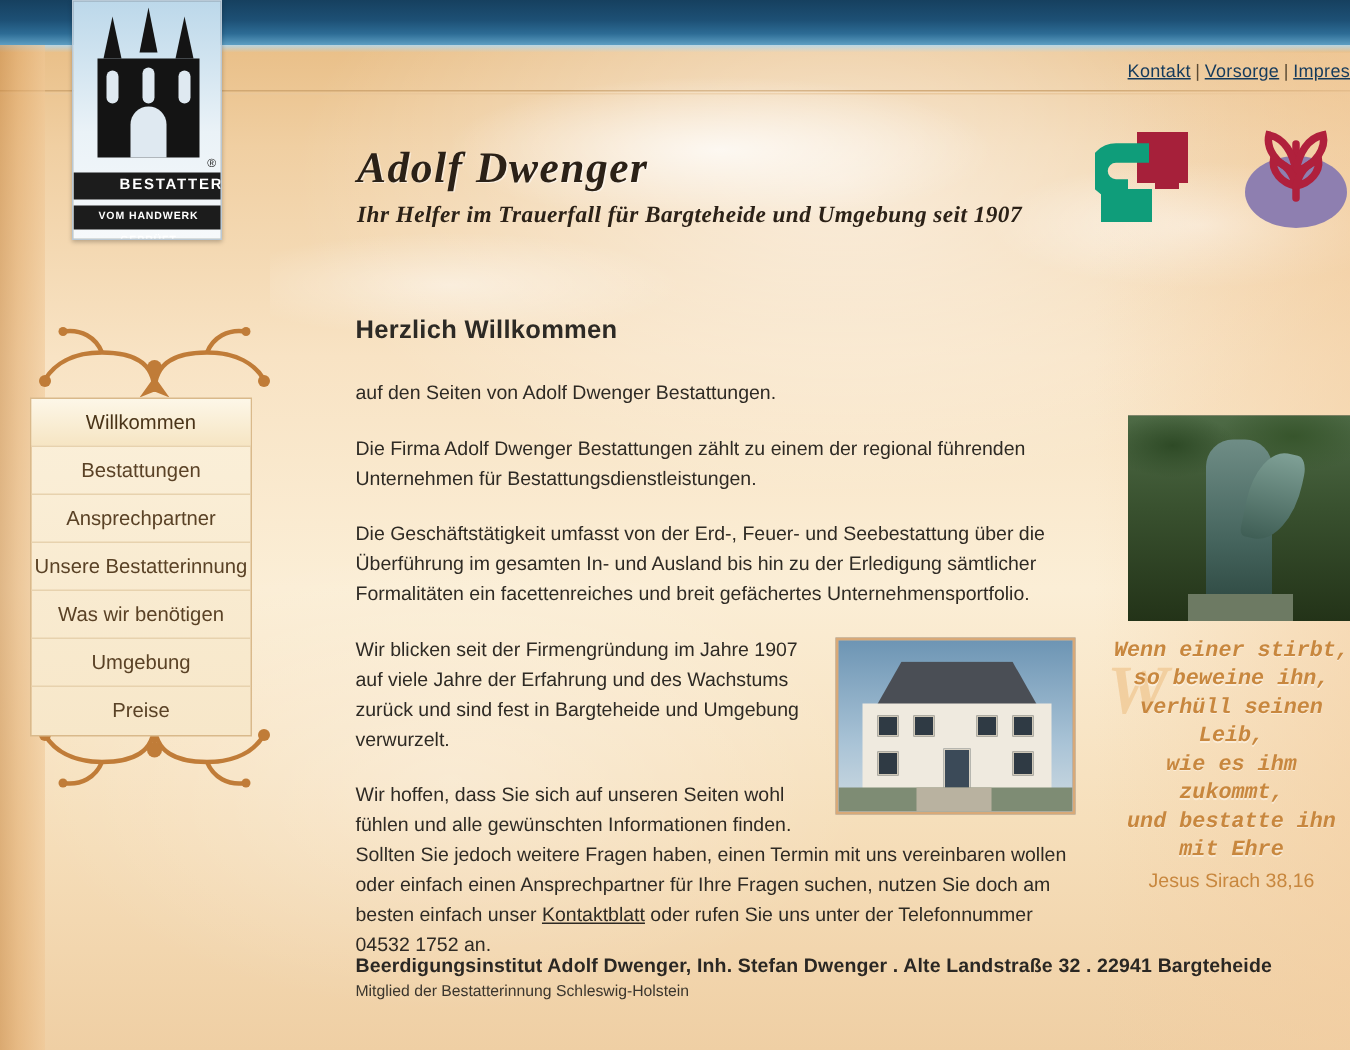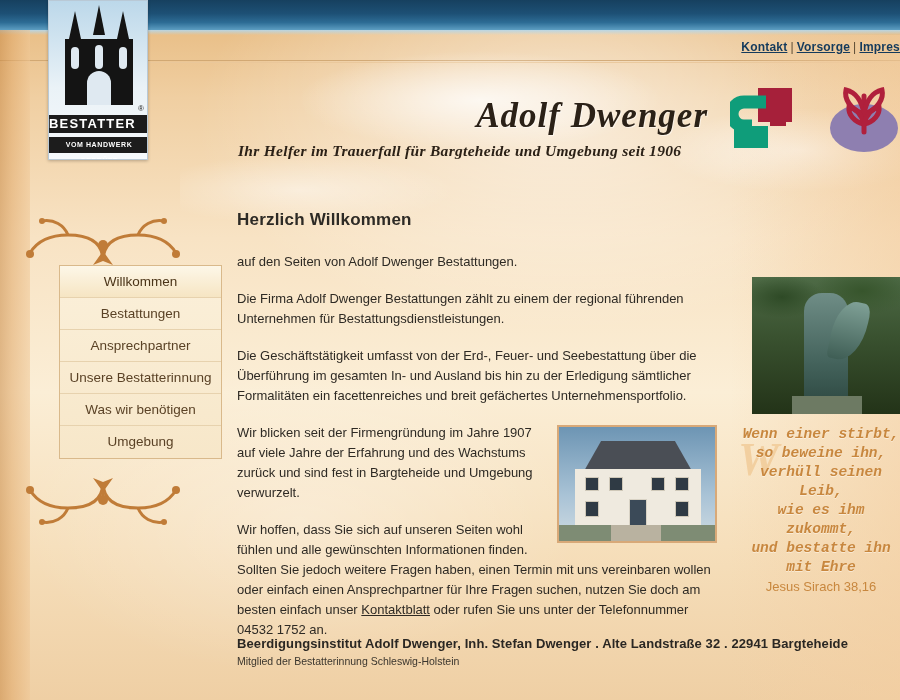--- a/index.html
+++ b/index.html
@@ -52,74 +52,72 @@
       radial-gradient(ellipse 220px 50px at 120px 150px, rgba(255,255,255,.45), rgba(255,255,255,0) 70%);
     pointer-events: none;
   }
 
   
   #toplinks {
     position: absolute; right: 0px; top: 40px;
     font-size: 12px; color: #1b3b5a; letter-spacing: .2px;
     white-space: nowrap;
   }
-  #toplinks a { color: #143a5c; text-decoration: underline; font-weight: bold; }
+  #toplinks a { color: #143a5c; text-decoration: underline; }
   #toplinks .sep { color: #5a4a33; padding: 0 3px; text-decoration: none; }
 
   
   #logo {
     position: absolute; left: 48px; top: 0px; width: 100px; height: 160px;
     background: linear-gradient(180deg,#eef4f8 0%, #dfeaf2 60%, #cfdfea 100%);
     border: 1px solid #b9c9d6;
     box-shadow: 0 1px 3px rgba(0,0,0,.25);
     overflow: hidden;
   }
   #logo .sky { position:absolute; inset:0; background: linear-gradient(180deg,#bcd8ea,#eaf2f7 55%, #f6f9fb); }
   #logo svg { position: absolute; left: 6px; top: 4px; }
   #logo .band {
     position: absolute; left: 0; bottom: 26px; width: 100px; height: 18px;
-    background: #1c1c1c; color: #fff; font-size: 13px; letter-spacing: 1.2px;
-    text-align: left; line-height: 18px; font-weight: bold;
+    background: #1c1c1c; color: #fff; font-size: 10px; letter-spacing: 1.2px;
+    text-align: right; line-height: 18px; font-weight: bold;
   }
   #logo .band2 {
     position: absolute; left: 0; bottom: 6px; width: 100px; height: 16px;
     background: #1c1c1c; color: #fff; font-size: 7px; letter-spacing: .6px;
     text-align: center; line-height: 16px; font-weight: bold;
   }
   #logo .reg { position:absolute; right:3px; bottom:46px; font-size:8px; color:#222; }
 
   
   #brand {
     position: absolute; left: 238px; top: 96px; width: 470px;
   }
   #brand .name {
     font-family: "Liberation Serif", serif;
     font-style: italic; font-weight: bold;
-    font-size: 35px; color: #2b2117;
+    font-size: 29px; color: #2b2117;
     letter-spacing: 1px;
     text-shadow: 1px 1px 0 rgba(255,255,255,.5);
-    text-align: right;
   }
   #brand .tagline {
     font-family: "Liberation Serif", serif;
     font-style: italic; font-weight: bold;
     font-size: 15.5px; color: #2b2117; margin-top: 6px;
     letter-spacing: .3px;
   }
 
   
   #partner1 { position: absolute; left: 730px; top: 86px; width: 70px; height: 66px; }
   #partner2 { position: absolute; left: 828px; top: 84px; width: 72px; height: 70px; }
 
   
   #sidebar {
-    position: absolute; left: 20px; top: 265px; width: 163px;
+    position: absolute; left: 20px; top: 265px; width: 148px;
     background: linear-gradient(180deg,#fbf0da,#f7e7c9);
     border: 1px solid #d9b98b;
-    margin-left: 39px;
   }
   .nav-item {
     height: 32px; line-height: 32px; text-align: center;
     font-size: 13.5px; color: #5a4226;
     border-bottom: 1px solid #e7d2ae;
     cursor: pointer;
   }
   .nav-item:last-child { border-bottom: none; }
   .nav-item.active {
     background: linear-gradient(180deg,#fdf7e8,#f6e5c3);
@@ -235,21 +233,21 @@
         <path d="M32 100 L32 78 a12 12 0 0 1 24 0 L56 100 Z"></path>
       </g>
     </svg>
     <div class="reg">®</div>
     <div class="band">BESTATTER</div>
     <div class="band2">VOM HANDWERK GEPRÜFT</div>
   </div>
 
   <div id="brand">
     <div class="name">Adolf Dwenger</div>
-    <div class="tagline">Ihr Helfer im Trauerfall für Bargteheide und Umgebung seit 1906</div>
+    <div class="tagline">Ihr Helfer im Trauerfall für Bargteheide und Umgebung seit 1907</div>
   </div>
 
   <svg id="partner1" viewBox="0 0 70 66">
     <rect x="28" y="2" width="34" height="34" fill="#a6203a"></rect>
     <path d="M36 16 h-22 a12 12 0 0 0 0 24 h8" fill="none" stroke="#0f9d7a" stroke-width="13"></path>
     <rect x="4" y="40" width="34" height="22" fill="#0f9d7a"></rect>
     <rect x="40" y="26" width="16" height="14" fill="#a6203a"></rect>
   </svg>
   <svg id="partner2" viewBox="0 0 72 70">
     <ellipse cx="36" cy="44" rx="34" ry="24" fill="#8e7fb0"></ellipse>
@@ -298,20 +296,21 @@
     </g>
   </svg>
 
   <nav id="sidebar">
     <div class="nav-item active">Willkommen</div>
     <div class="nav-item">Bestattungen</div>
     <div class="nav-item">Ansprechpartner</div>
     <div class="nav-item">Unsere Bestatterinnung</div>
     <div class="nav-item">Was wir benötigen</div>
     <div class="nav-item">Umgebung</div>
+    <div class="nav-item">Preise</div>
   </nav>
 
   <main id="content">
     <h1>Herzlich Willkommen</h1>
     <p>auf den Seiten von Adolf Dwenger Bestattungen.</p>
     <p>Die Firma Adolf Dwenger Bestattungen zählt zu einem der regional führenden Unternehmen für Bestattungsdienstleistungen.</p>
     <p>Die Geschäftstätigkeit umfasst von der Erd-, Feuer- und Seebestattung über die Überführung im gesamten In- und Ausland bis hin zu der Erledigung sämtlicher Formalitäten ein facettenreiches und breit gefächertes Unternehmensportfolio.</p>
 
     <div id="house">
       <div class="sky"></div>

